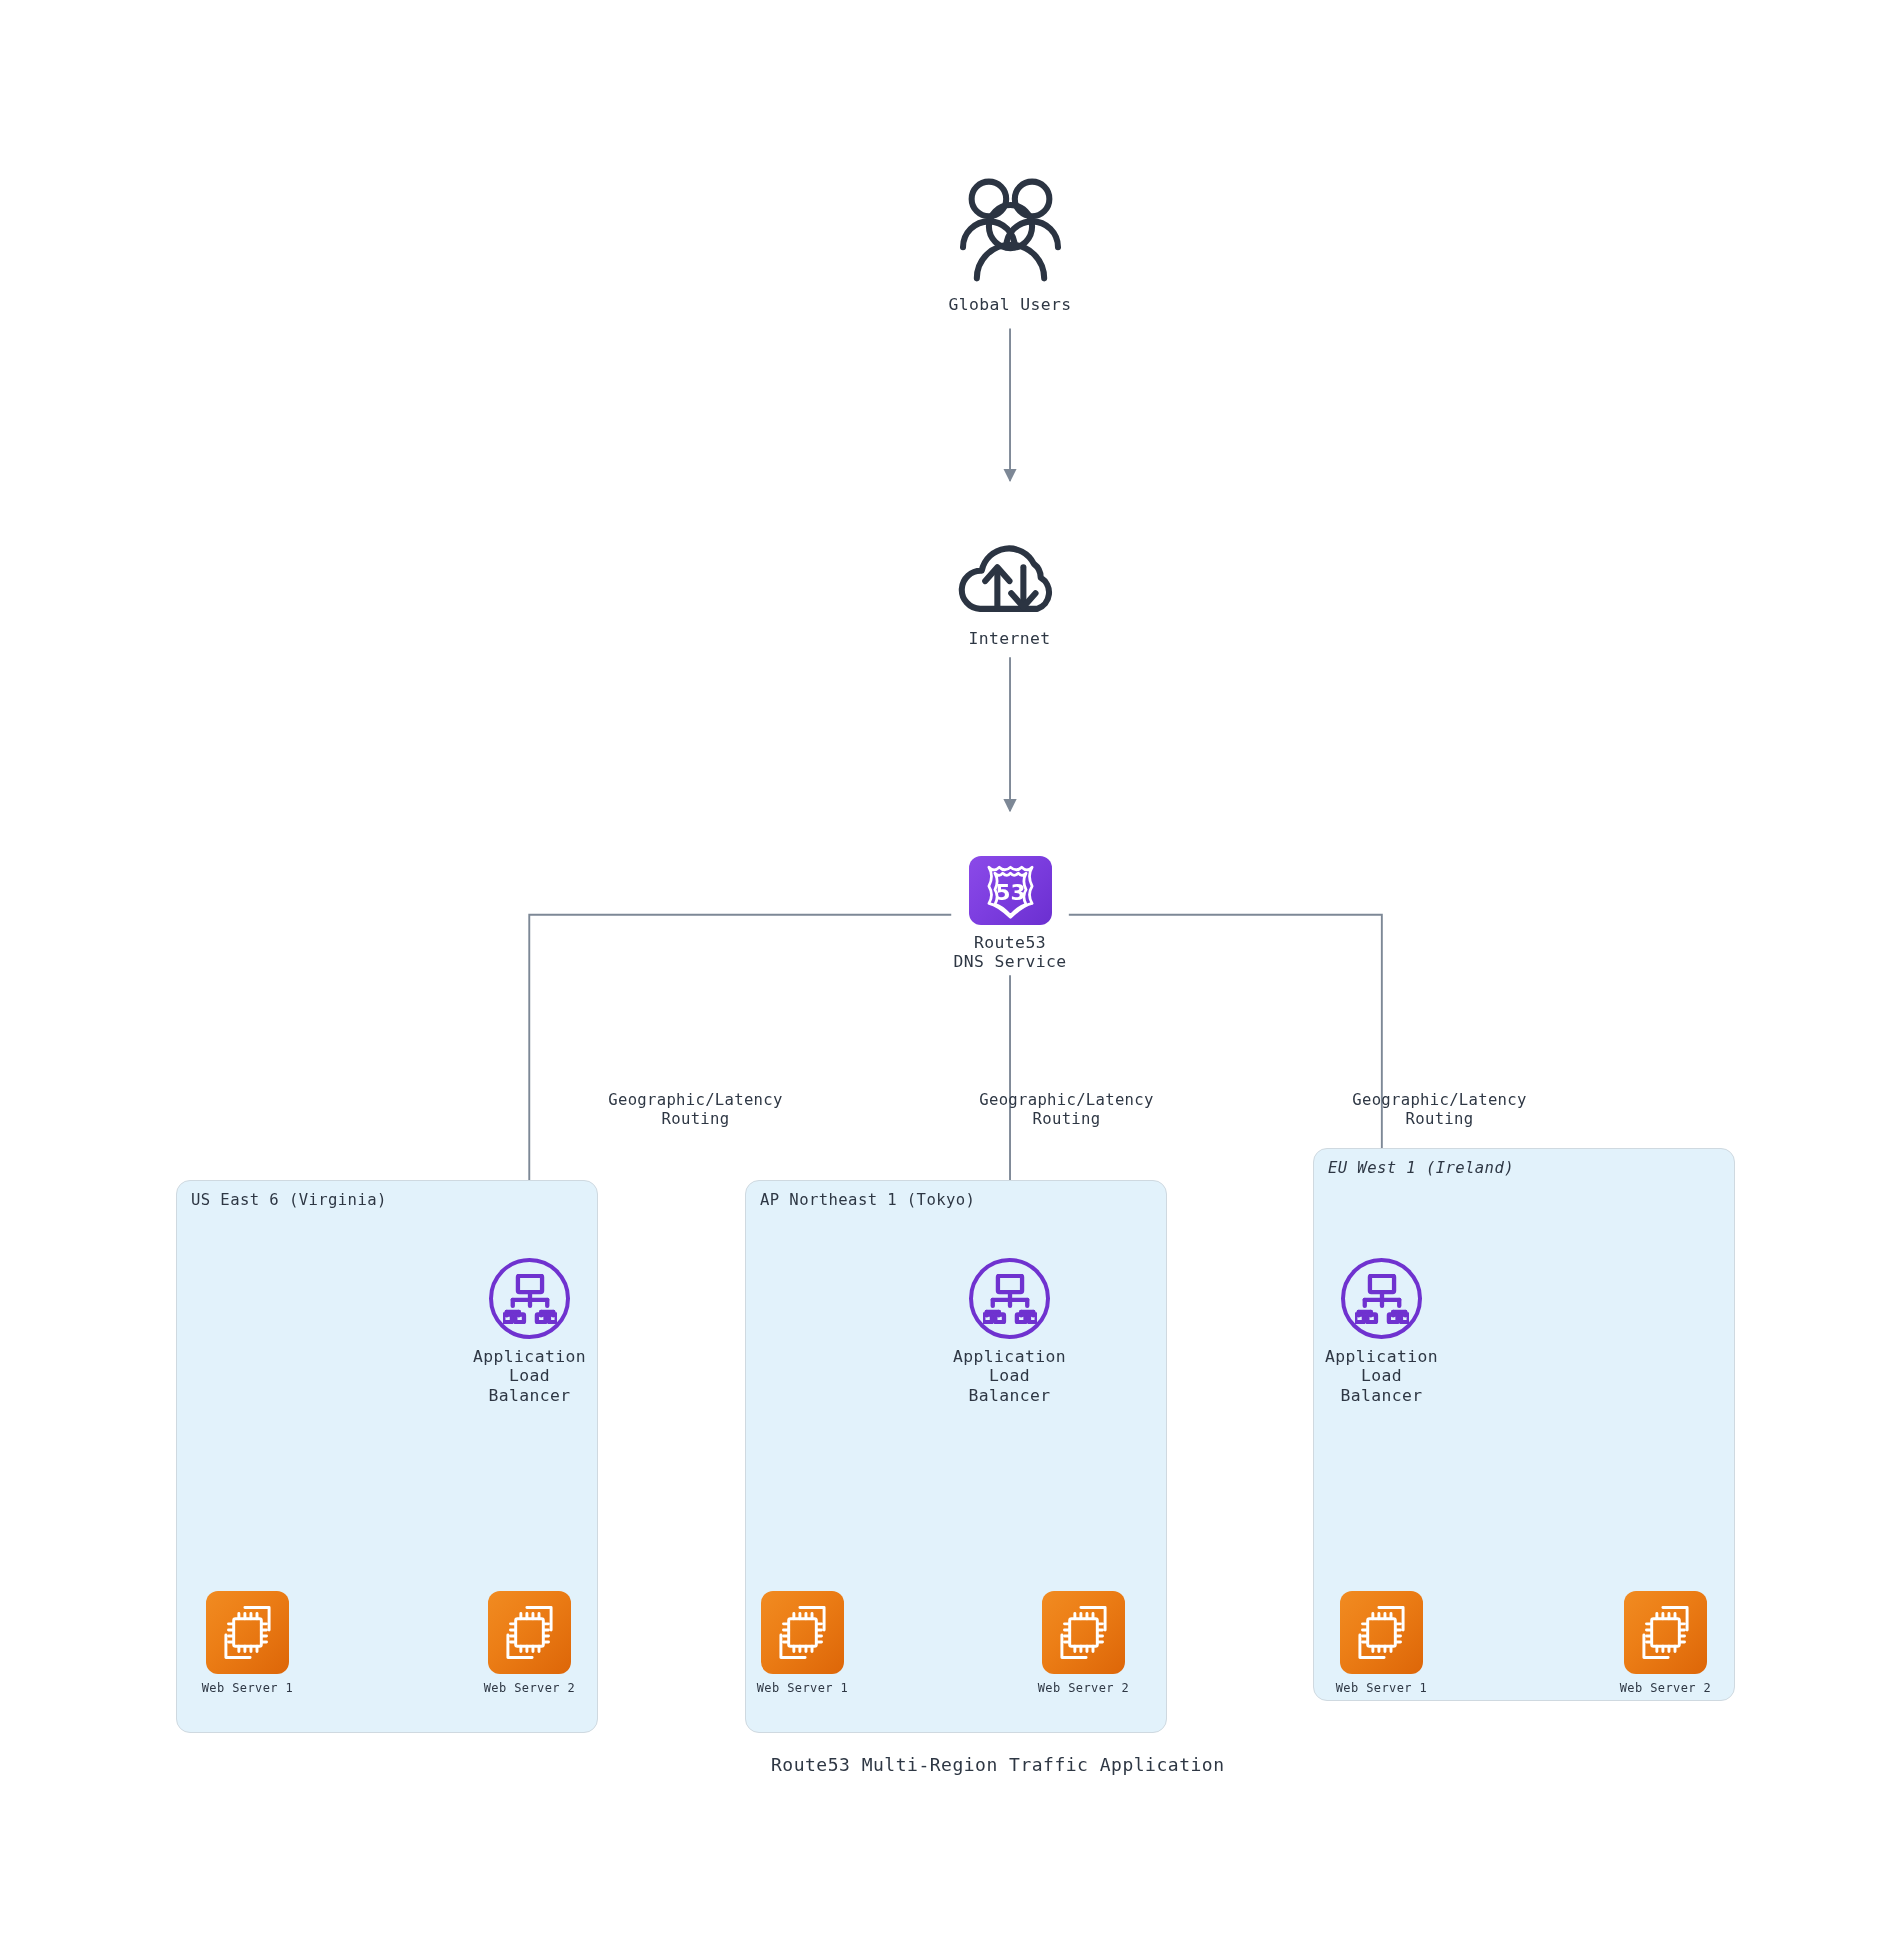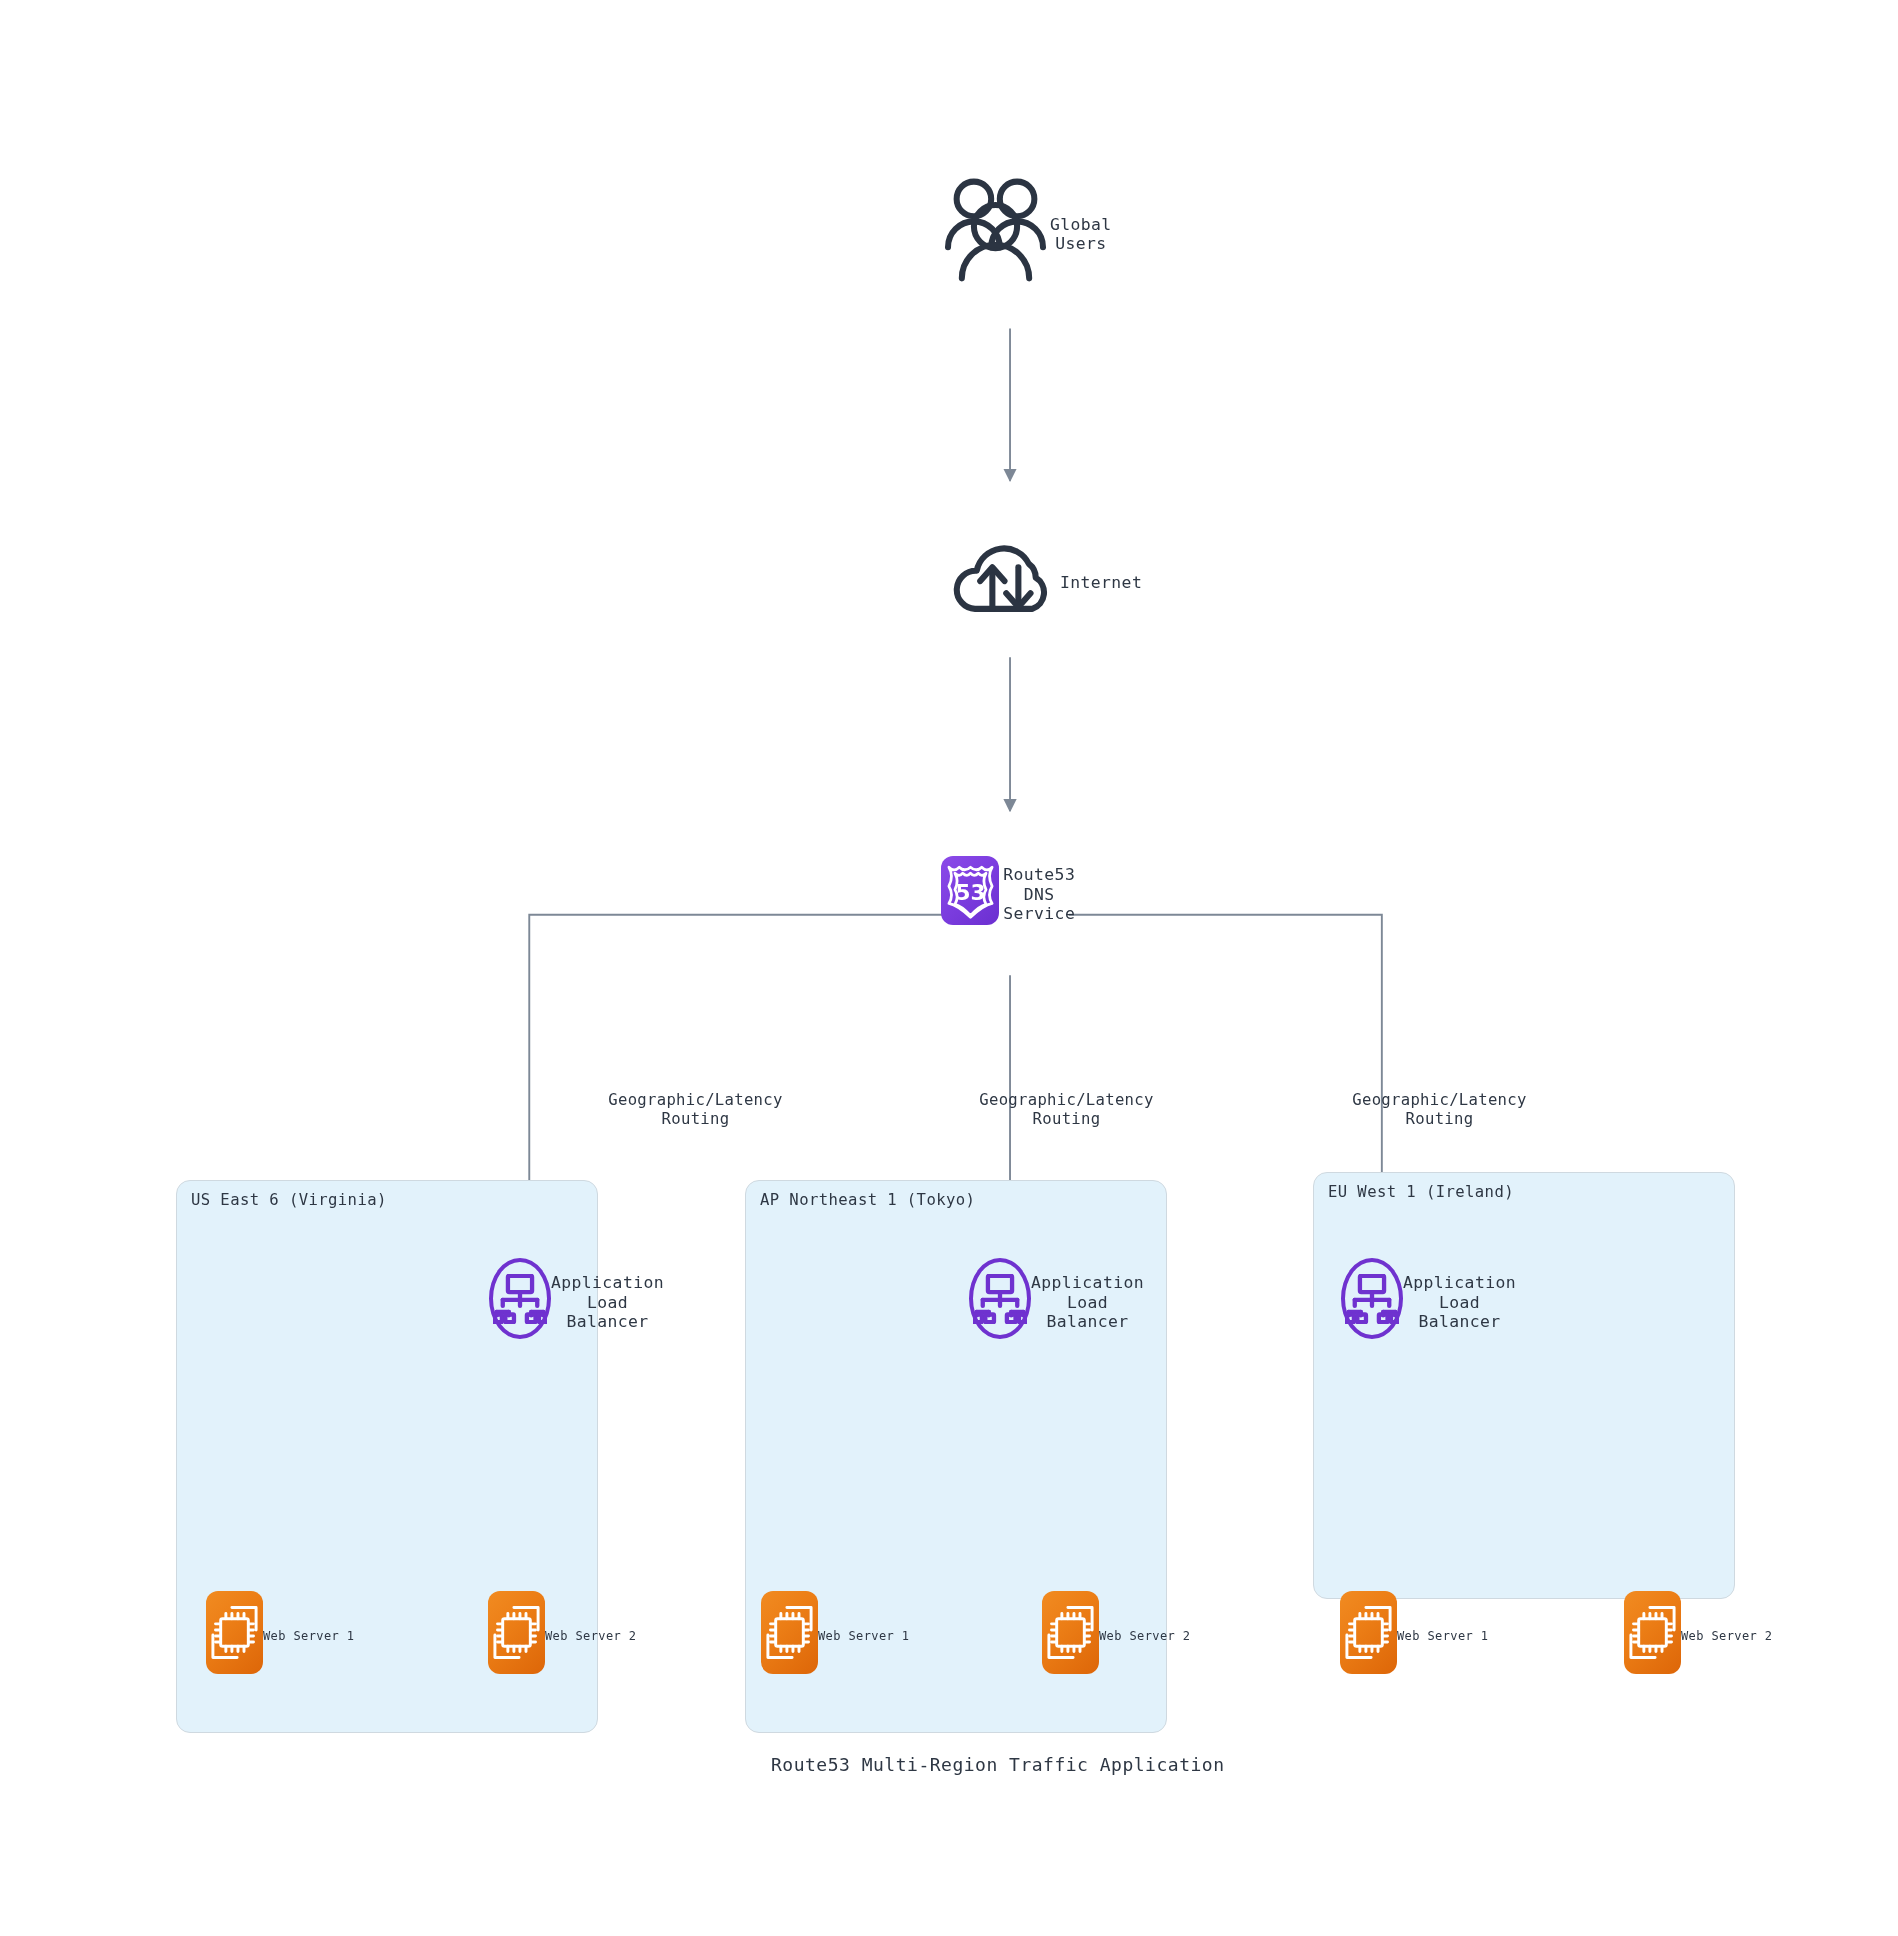--- a/index.html
+++ b/index.html
@@ -23,20 +23,21 @@
     top: 0;
     width: 1899px;
     height: 1936px;
     pointer-events: none;
   }
 
   
   .node {
     position: absolute;
     display: flex;
+    flex-direction: column;
     align-items: center;
   }
   .node-label {
     margin-top: 7.8px;
     font-size: 16.4px;
     line-height: 1.18;
     color: #2e3744;
     text-align: center;
     white-space: pre-line;
     letter-spacing: 0.4px;
@@ -336,21 +337,21 @@
           <path d="M 23 17 L 23 11 M 30 17 L 30 11 M 37 17 L 37 11 M 44 17 L 44 11"></path>
           <path d="M 23 49 L 23 55 M 30 49 L 30 55 M 37 49 L 37 55 M 44 49 L 44 55"></path>
           <path d="M 17 23 L 11 23 M 17 30 L 11 30 M 17 37 L 11 37 M 17 44 L 11 44"></path>
           <path d="M 49 23 L 55 23 M 49 30 L 55 30 M 49 37 L 55 37 M 49 44 L 55 44"></path>
         </g>
       </svg>
     </div>
     <div class="ec2-label">Web Server 2</div>
   </div>
 
-  <div class="region" style="left:1313px; top:1172px; width:422px; height:427px;">
+  <div class="region" style="left:1313px; top:1148px; width:422px; height:553px;font-style:italic;">
     <div class="region-title">EU West 1 (Ireland)</div>
   </div>
 
   <div class="node" style="left:1341px; top:1258px; width:81px;">
     <div class="alb-circle">
       <svg width="54" height="50" viewBox="0 0 62 58">
         <g fill="none" stroke="#6f32cf" stroke-width="5" stroke-linejoin="round" stroke-linecap="round">
           <rect x="17" y="2" width="28" height="19" rx="1.5"></rect>
           <path d="M 31 21 L 31 30"></path>
           <path d="M 11 30 L 51 30"></path>

